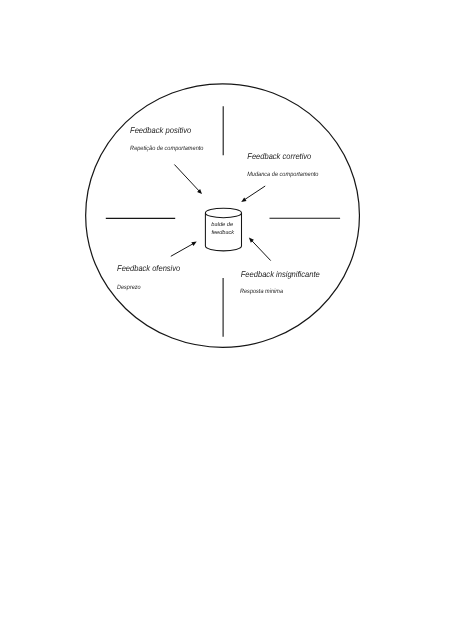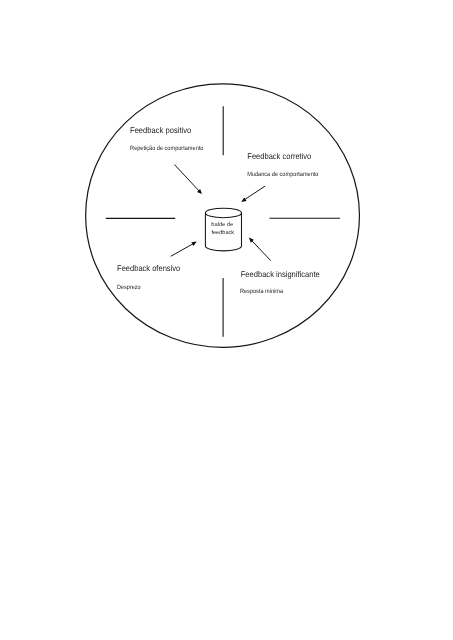--- a/index.html
+++ b/index.html
@@ -14,20 +14,21 @@
     height: 640px;
     font-family: "Liberation Sans", sans-serif;
     color: #1a1a1a;
     overflow: hidden;
   }
   #page {
     position: relative;
     width: 453px;
     height: 629px;
     background: #ffffff;
+    font-style: italic;
   }
   #diagram {
     transform: translateZ(0);
     position: absolute;
     left: 0;
     top: 0;
     width: 453px;
     height: 640px;
     display: block;
   }

